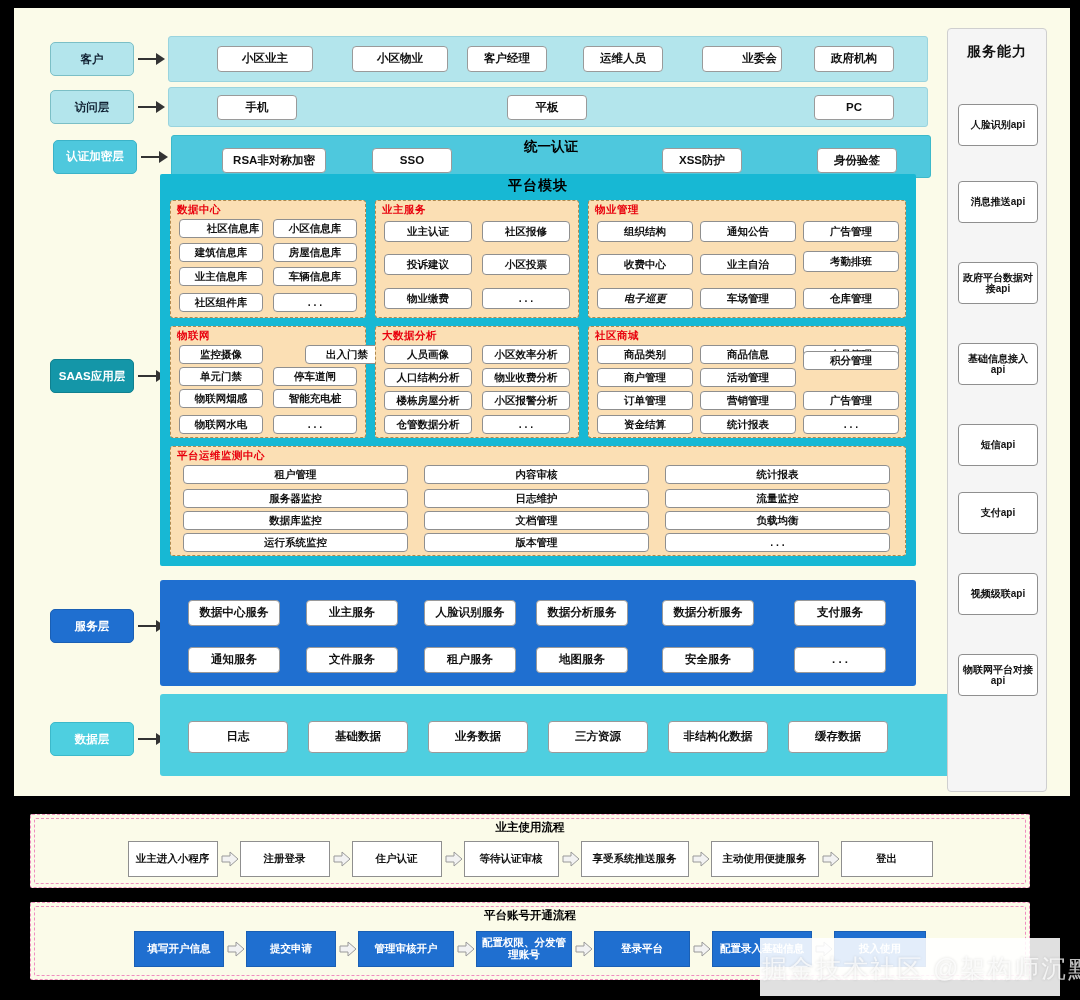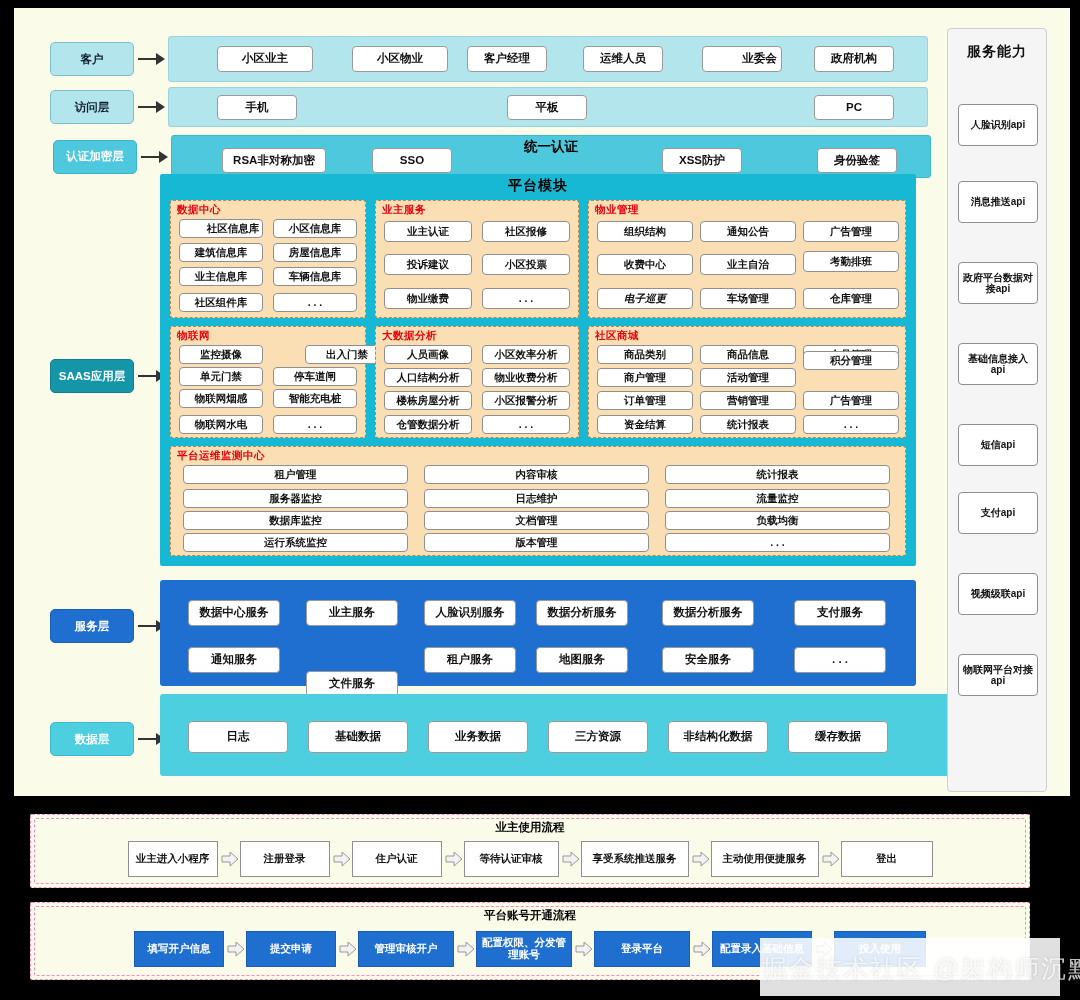--- a/index.html
+++ b/index.html
@@ -330,21 +330,21 @@
       <div class="arrow"></div>
     </div>
     <div class="band b-blue" style="position:absolute; left:146px; top:572px; width:756px; height:106px;">
       <div class="chip" style="position:absolute; left:28px;  top:20px; width:92px; height:26px;">数据中心服务</div>
       <div class="chip" style="position:absolute; left:146px; top:20px; width:92px; height:26px;">业主服务</div>
       <div class="chip" style="position:absolute; left:264px; top:20px; width:92px; height:26px;">人脸识别服务</div>
       <div class="chip" style="position:absolute; left:376px; top:20px; width:92px; height:26px;">数据分析服务</div>
       <div class="chip" style="position:absolute; left:502px; top:20px; width:92px; height:26px;">数据分析服务</div>
       <div class="chip" style="position:absolute; left:634px; top:20px; width:92px; height:26px;">支付服务</div>
       <div class="chip" style="position:absolute; left:28px;  top:67px; width:92px; height:26px;">通知服务</div>
-      <div class="chip" style="position:absolute; left:146px; top:67px; width:92px; height:26px;margin-top:24px;">文件服务</div>
+      <div class="chip" style="position:absolute; left:146px; top:67px; width:92px; height:26px;">文件服务</div>
       <div class="chip" style="position:absolute; left:264px; top:67px; width:92px; height:26px;">租户服务</div>
       <div class="chip" style="position:absolute; left:376px; top:67px; width:92px; height:26px;">地图服务</div>
       <div class="chip" style="position:absolute; left:502px; top:67px; width:92px; height:26px;">安全服务</div>
       <div class="chip" style="position:absolute; left:634px; top:67px; width:92px; height:26px;">. . .</div>
     </div>
 
     <div class="row" style="left:36px; top:714px;">
       <div class="layer-pill lp-sky">
         <span>数据层</span>
       </div>

